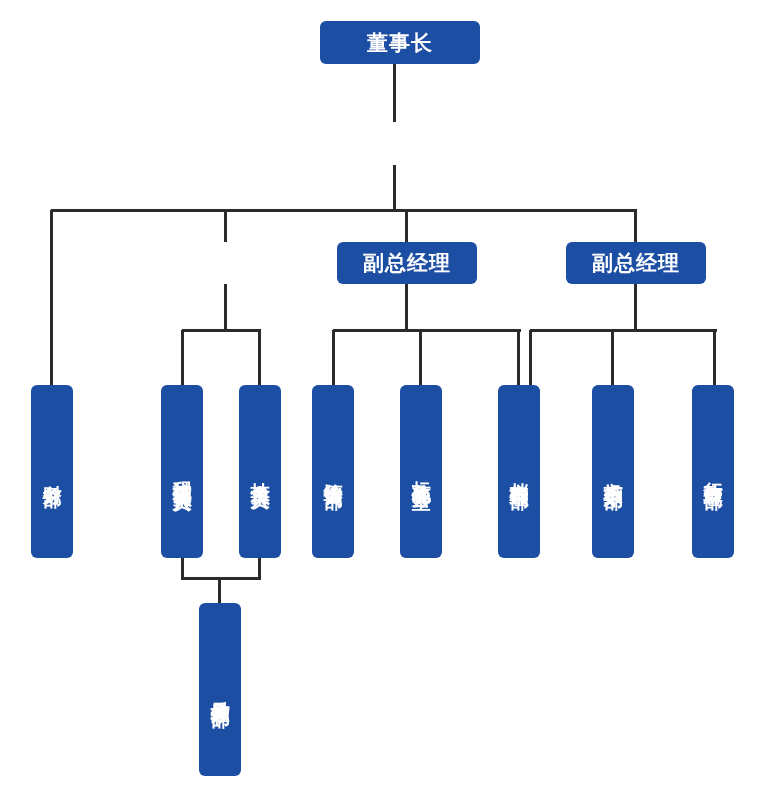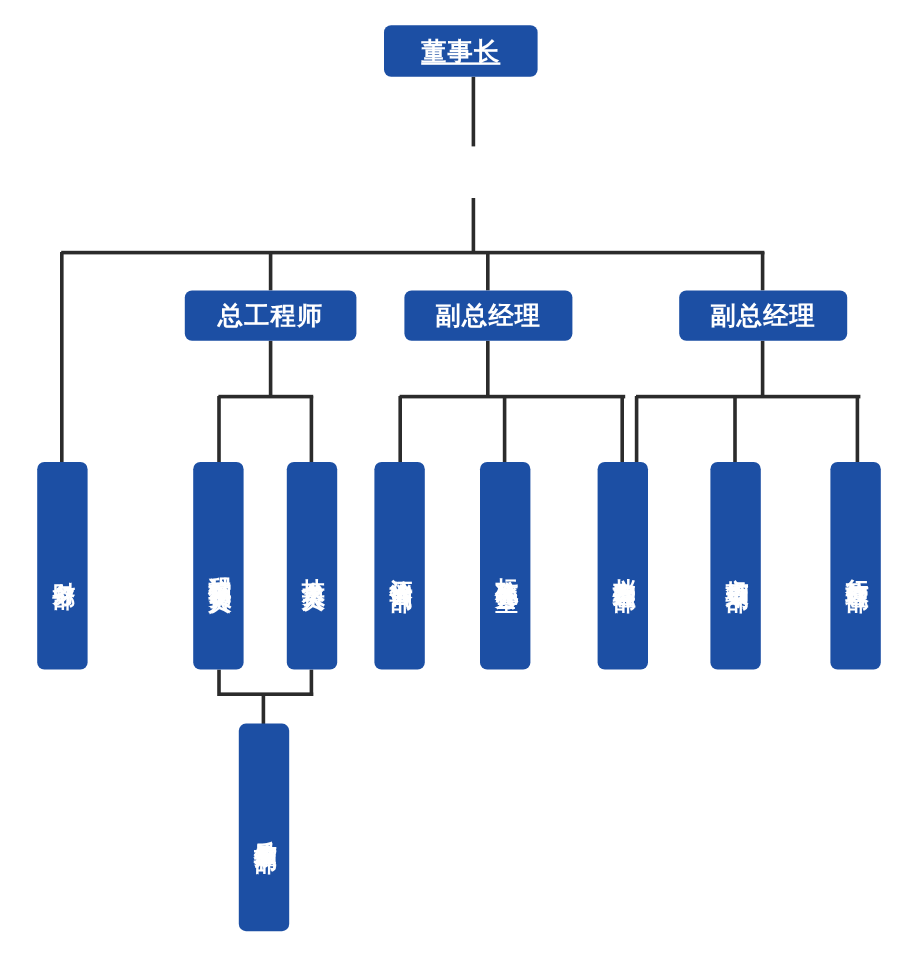--- a/index.html
+++ b/index.html
@@ -76,25 +76,22 @@
     <div class="connector v" style="background: rgb(43, 43, 43); left: 517px; top: 330px; height: 55px;"></div>
     <div class="connector v" style="background: rgb(43, 43, 43); left: 634px; top: 284px; height: 46px;"></div>
     <div class="connector h" style="background: rgb(43, 43, 43); left: 530px; top: 329px; width: 187px;"></div>
     <div class="connector v" style="background: rgb(43, 43, 43); left: 529px; top: 330px; height: 55px;"></div>
     <div class="connector v" style="background: rgb(43, 43, 43); left: 611px; top: 330px; height: 55px;"></div>
     <div class="connector v" style="background: rgb(43, 43, 43); left: 713px; top: 330px; height: 55px;"></div>
     <div class="connector v" style="background: rgb(43, 43, 43); left: 181px; top: 558px; height: 22px;"></div>
     <div class="connector v" style="background: rgb(43, 43, 43); left: 258px; top: 558px; height: 22px;"></div>
     <div class="connector h" style="background: rgb(43, 43, 43); left: 182px; top: 577px; width: 79px;"></div>
     <div class="connector v" style="background: rgb(43, 43, 43); left: 218px; top: 578px; height: 27px;"></div>
-    <div class="org-node horizontal" style="left: 320px; top: 21px; width: 128px; height: 43px; background: rgb(28, 79, 164); color: rgb(255, 255, 255); text-decoration: underline;">
+    <div class="org-node horizontal" style="left: 320px; top: 21px; width: 160px; height: 43px; background: rgb(28, 79, 164); color: rgb(255, 255, 255);">
       <span class="node-label">董事长</span>
-    </div>
-    <div class="org-node horizontal" style="left: 154px; top: 242px; width: 143px; height: 42px; background: rgb(28, 79, 164); color: rgb(255, 255, 255);">
-      <span class="node-label">总工程师</span>
     </div>
     <div class="org-node horizontal" style="left: 337px; top: 242px; width: 140px; height: 42px; background: rgb(28, 79, 164); color: rgb(255, 255, 255);">
       <span class="node-label">副总经理</span>
     </div>
     <div class="org-node horizontal" style="left: 566px; top: 242px; width: 140px; height: 42px; background: rgb(28, 79, 164); color: rgb(255, 255, 255);">
       <span class="node-label">副总经理</span>
     </div>
     <div class="org-node vertical" style="left: 31px; top: 385px; width: 42px; height: 173px; background: rgb(28, 79, 164); color: rgb(255, 255, 255);">
       <span class="node-label">财务部</span>
     </div>

